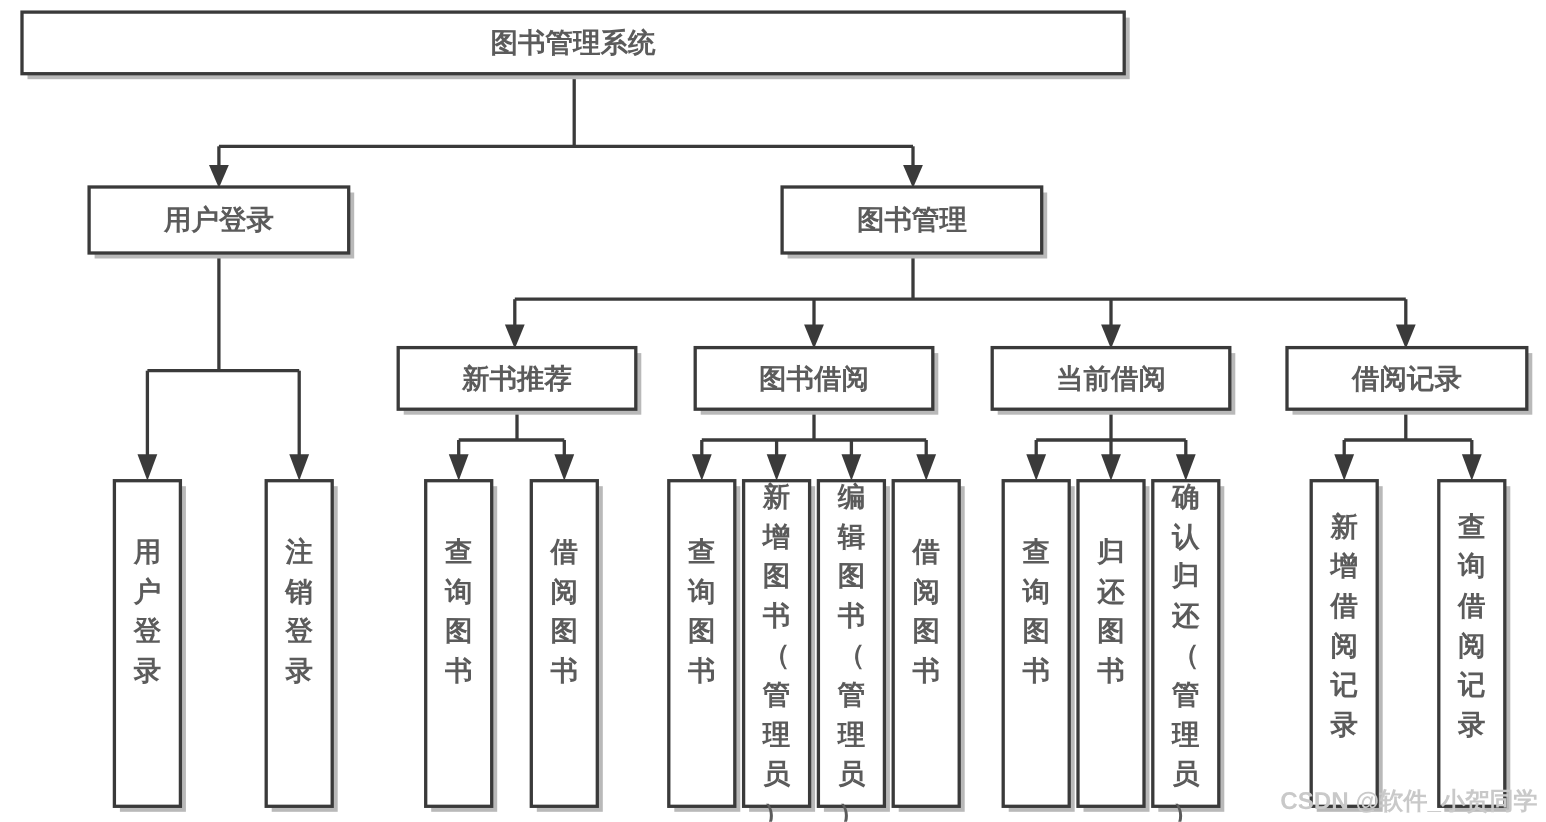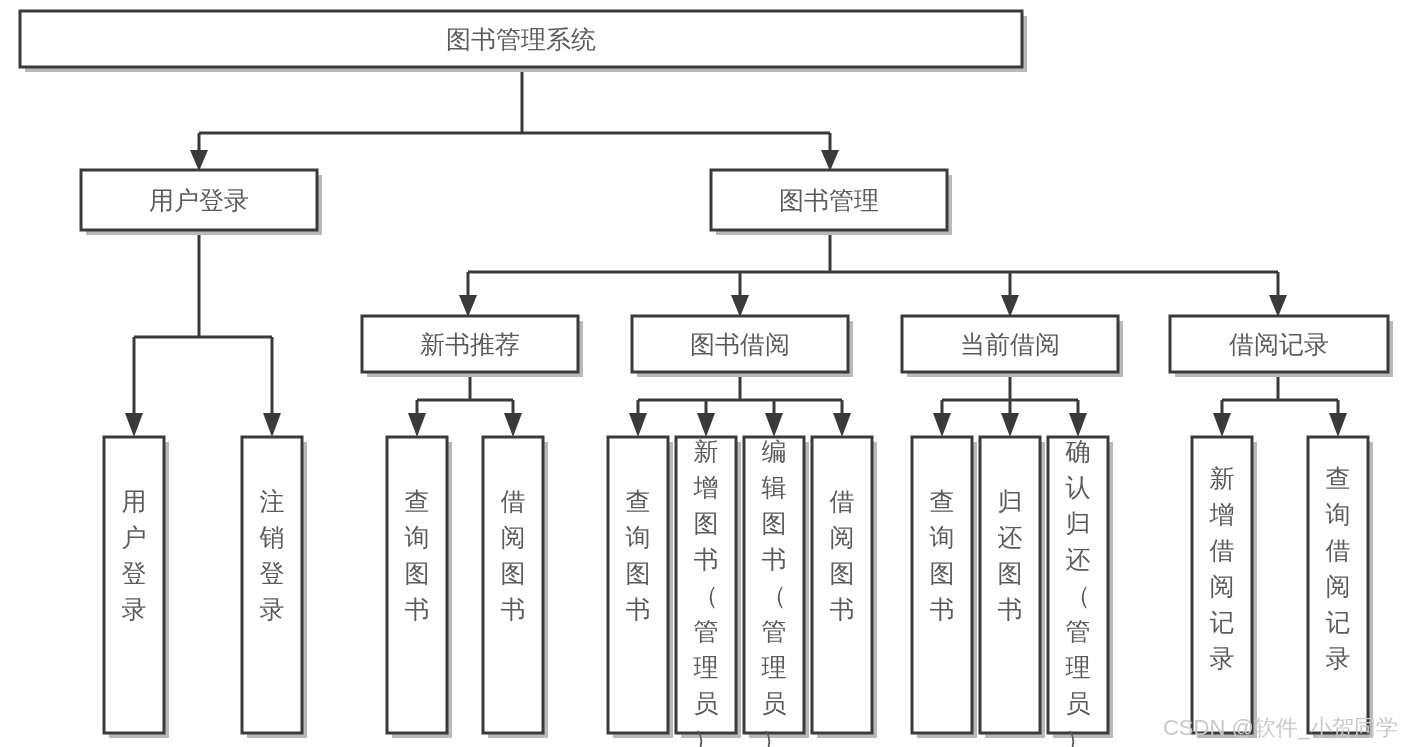--- a/index.html
+++ b/index.html
@@ -12,20 +12,21 @@
     width: 1405px;
     height: 747px;
     font-family: "Liberation Sans", "DejaVu Sans", sans-serif;
     overflow: hidden;
     position: relative;
   }
   #diagram-root {
     position: relative;
     width: 1403px;
     height: 747px;
+    font-weight: bold;
   }
   svg.diagram-svg {
     position: absolute;
     top: 0;
     left: 0;
     width: 1405px;
     height: 747px;
     display: block;
   }
   .node-box {

